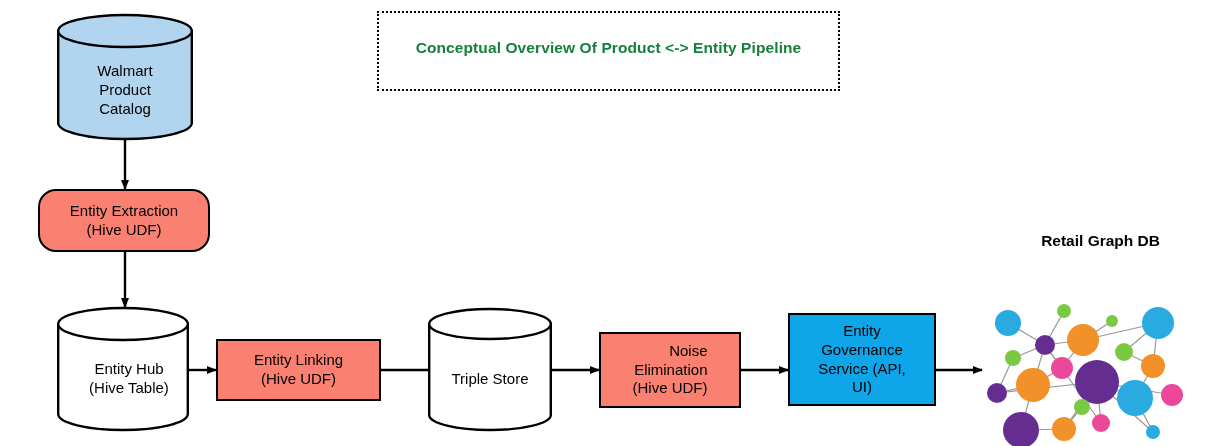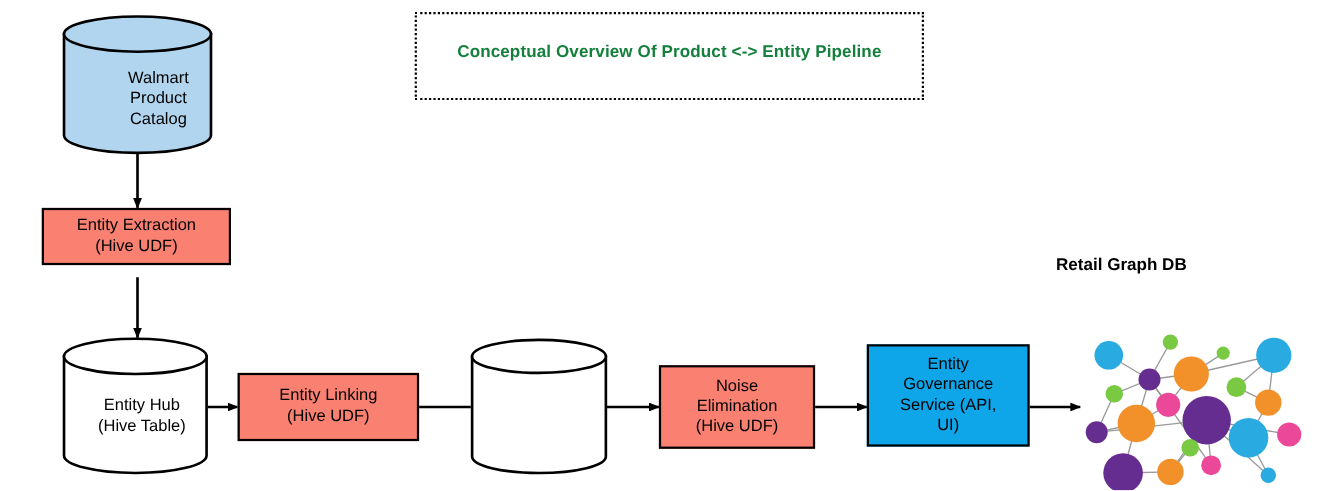--- a/index.html
+++ b/index.html
@@ -81,21 +81,21 @@
     top: 0;
     width: 1209px;
     height: 446px;
   }
   
   #graph-label {
     position: absolute;
     left: 960px;
     top: 232px;
     width: 200px;
-    text-align: left;
+    text-align: right;
     font-size: 15.5px;
     font-weight: bold;
     color: #000000;
   }
   #graph-viz {
     position: absolute;
     left: 975px;
     top: 280px;
     width: 232px;
     height: 166px;
@@ -130,26 +130,26 @@
 
   <div id="title-banner">
     <div id="title-text">Conceptual Overview Of Product &lt;-&gt; Entity Pipeline</div>
   </div>
 
   <div class="cyl" style="left:57px; top:14px; width:136px; height:126px;">
     <svg width="136" height="126" viewBox="0 0 136 126" xmlns="http://www.w3.org/2000/svg">
       <path d="M1.2,17 L1.2,109 A66.8,16 0 0 0 134.8,109 L134.8,17 Z" fill="#b1d5ef" stroke="#000000" stroke-width="2.4"></path>
       <ellipse cx="68" cy="17" rx="66.8" ry="16" fill="#b1d5ef" stroke="#000000" stroke-width="2.4"></ellipse>
     </svg>
-    <div class="cyl-label" style="top:48px;padding-left:19px;">Walmart
+    <div class="cyl-label" style="top:48px;">Walmart
 Product
 Catalog</div>
   </div>
 
-  <div class="proc-box" style="left:38px; top:189px; width:172px; height:52px; background:#fa8072;">
+  <div class="proc-box" style="left:38px; top:189px; width:172px; height:63px; background:#fa8072;border-radius:18px;">
     <span>Entity Extraction
 (Hive UDF)</span>
   </div>
 
   <div class="cyl" style="left:57px; top:307px; width:144px; height:124px;">
     <svg width="132" height="124" viewBox="0 0 132 124" xmlns="http://www.w3.org/2000/svg">
       <path d="M1.2,17 L1.2,107 A64.8,16 0 0 0 130.8,107 L130.8,17 Z" fill="#ffffff" stroke="#000000" stroke-width="2.4"></path>
       <ellipse cx="66" cy="17" rx="64.8" ry="16" fill="#ffffff" stroke="#000000" stroke-width="2.4"></ellipse>
     </svg>
     <div class="cyl-label" style="top:53px;">Entity Hub
@@ -159,23 +159,24 @@
   <div class="proc-box" style="left:216px; top:339px; width:165px; height:62px; background:#fa8072;">
     <span>Entity Linking
 (Hive UDF)</span>
   </div>
 
   <div class="cyl" style="left:428px; top:308px; width:124px; height:123px;">
     <svg width="124" height="123" viewBox="0 0 124 123" xmlns="http://www.w3.org/2000/svg">
       <path d="M1.2,16 L1.2,107 A60.8,15 0 0 0 122.8,107 L122.8,16 Z" fill="#ffffff" stroke="#000000" stroke-width="2.4"></path>
       <ellipse cx="62" cy="16" rx="60.8" ry="15" fill="#ffffff" stroke="#000000" stroke-width="2.4"></ellipse>
     </svg>
-  </div>
-
-  <div class="proc-box" style="left:599px; top:332px; width:142px; height:76px; background:#fa8072;">
+    <div class="cyl-label" style="top:62px;">Triple Store</div>
+  </div>
+
+  <div class="proc-box" style="left:599px; top:332px; width:142px; height:76px; background:#fa8072;text-align:right;">
     <span>Noise
 Elimination
 (Hive UDF)</span>
   </div>
 
   <div class="proc-box" style="left:788px; top:313px; width:148px; height:93px; background:#0ea5e9;">
     <span>Entity
 Governance
 Service (API,
 UI)</span>

